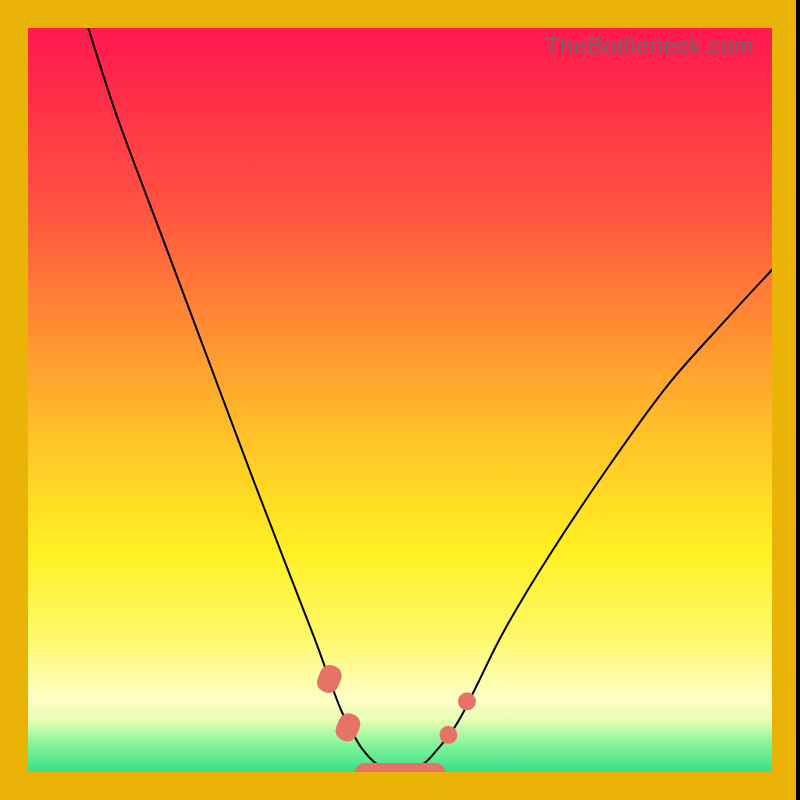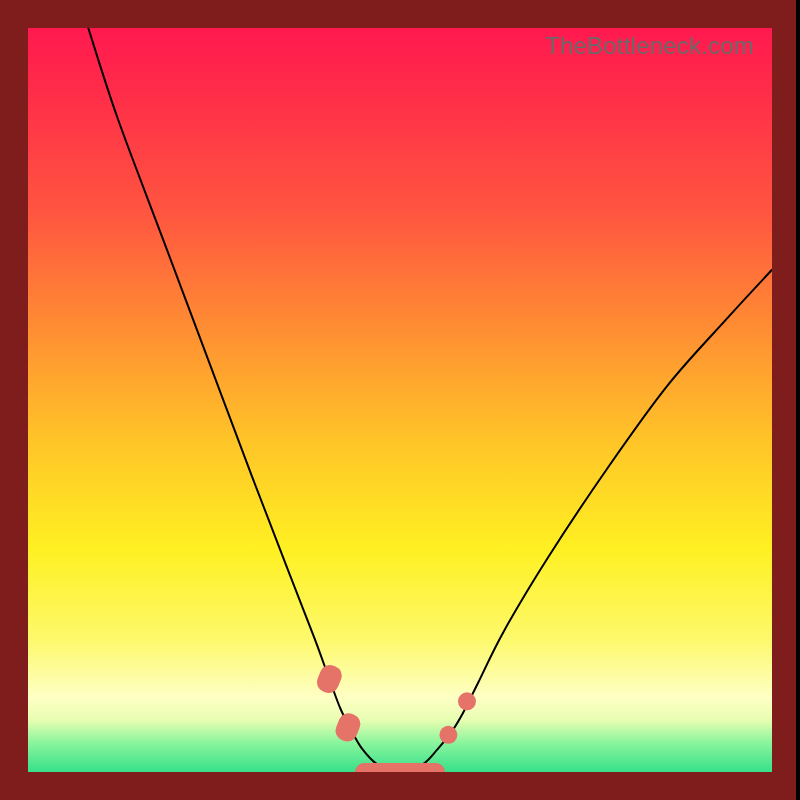--- a/index.html
+++ b/index.html
@@ -8,21 +8,21 @@
     width: 800px;
     height: 800px;
     background: #000;
     overflow: hidden;
     font-family: Arial, Helvetica, sans-serif;
   }
   .outer {
     position: relative;
     width: 796px;
     height: 800px;
-    background: #7f1d1d;
+    background: #eab308;
   }
   .plot {
     position: absolute;
     left: 28px;
     top: 28px;
     width: 744px;
     height: 744px;
     
     background: linear-gradient(
       to bottom,

